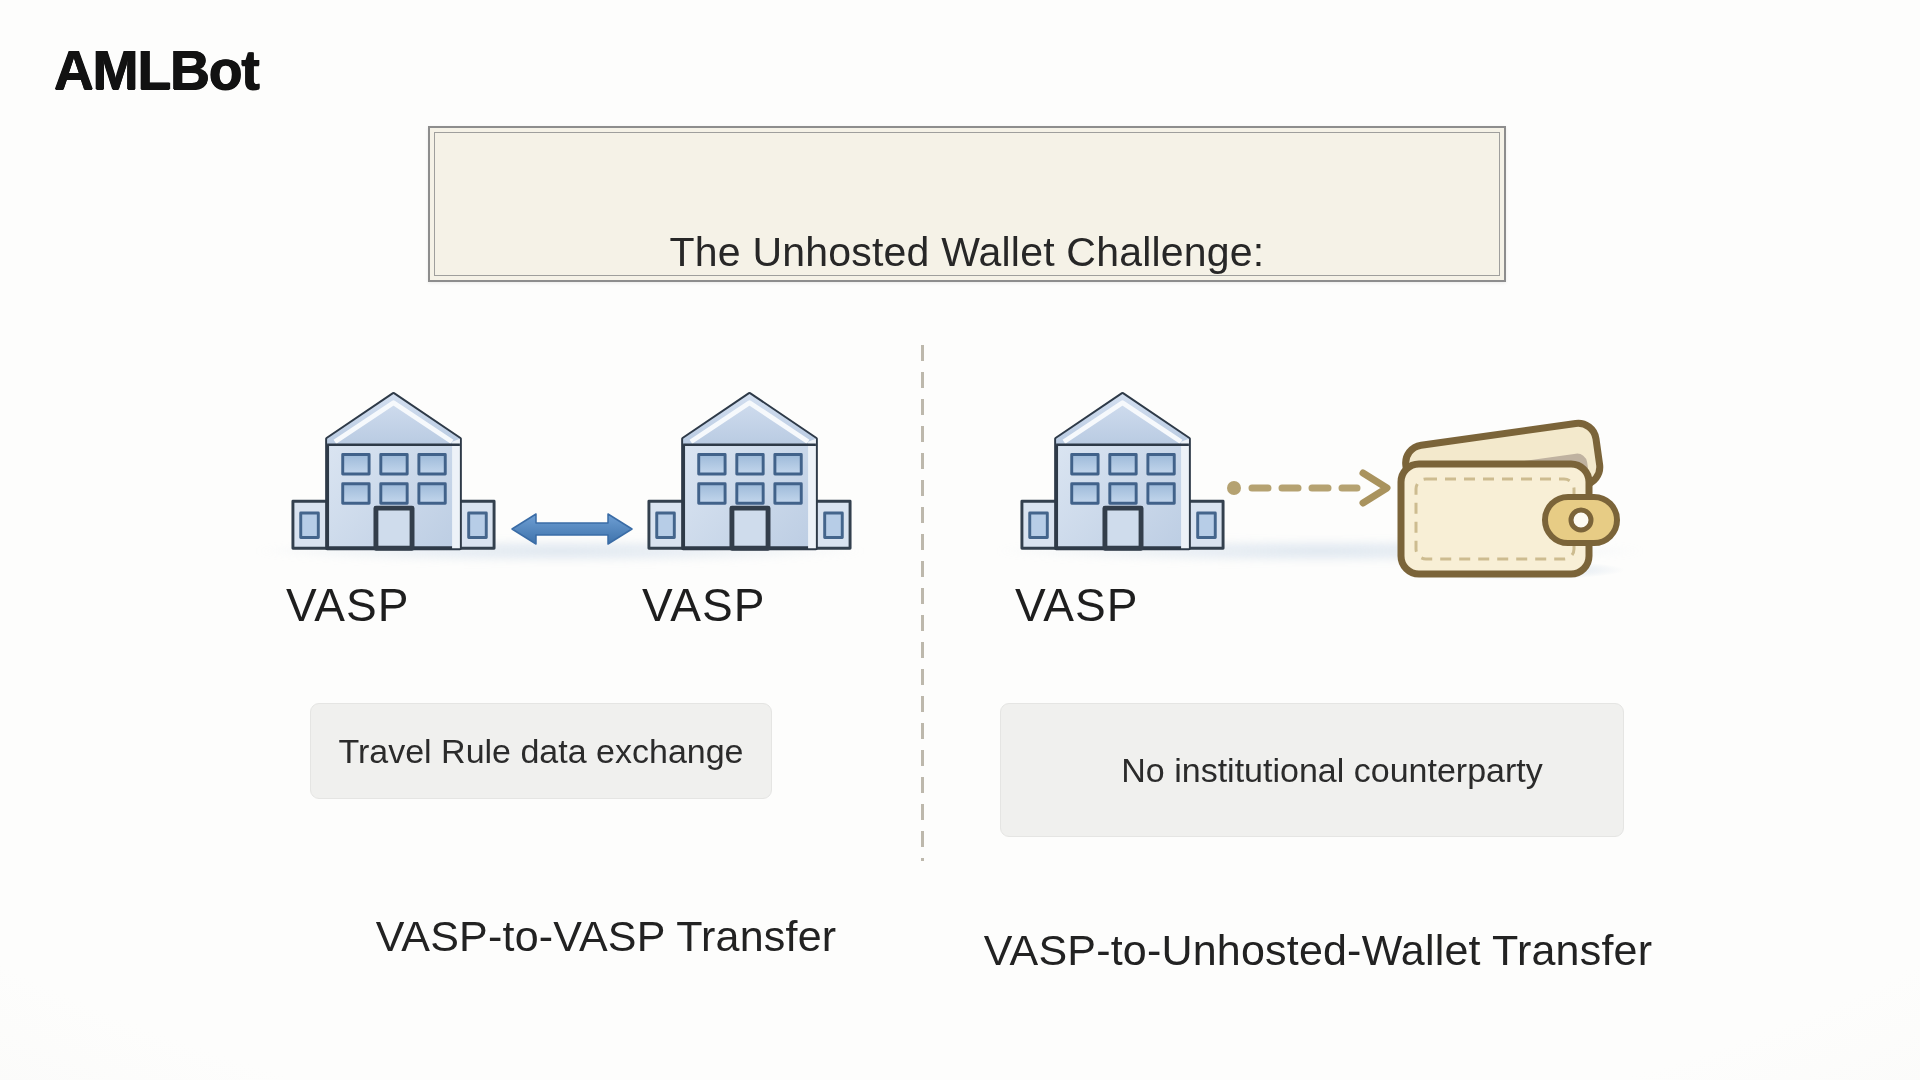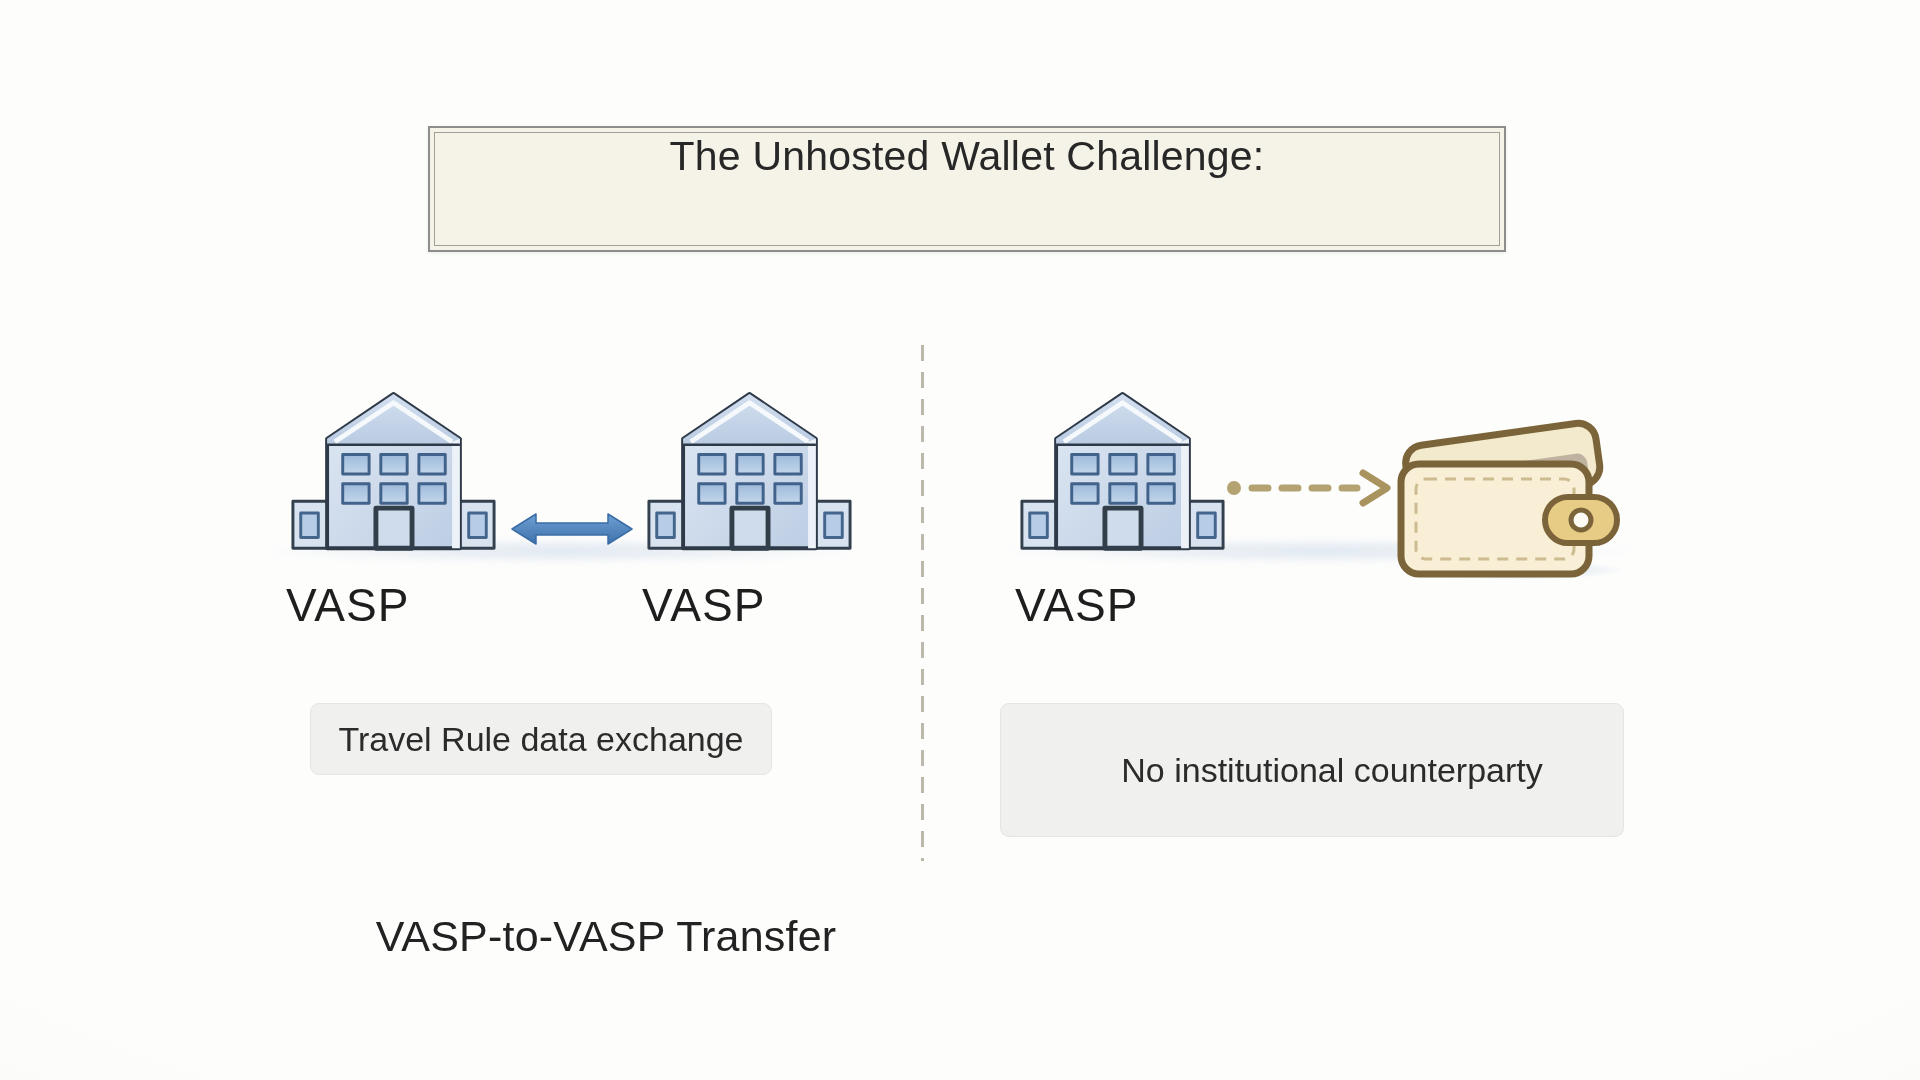--- a/index.html
+++ b/index.html
@@ -13,23 +13,23 @@
 
   
   .logo{
     left:54px;top:38px;
     font-size:55px;font-weight:900;color:#121212;letter-spacing:-1px;
     text-shadow:0.6px 0 #121212,-0.6px 0 #121212,0 0.6px #121212;
   }
 
   
   .banner{
-    left:428px;top:126px;width:1078px;height:126px;
+    left:428px;top:126px;width:1078px;height:156px;
     background:#f5f2e7;border:2px solid #8d8d8d;
-    display:flex;flex-direction:column;align-items:center;justify-content:flex-start;
+    display:flex;flex-direction:column;align-items:center;justify-content:flex-end;
     box-shadow:0 1px 3px rgba(0,0,0,0.08);
   }
   .banner::after{
     content:"";position:absolute;inset:4px;border:1.5px solid #9f9f9d;pointer-events:none;
   }
   .banner .t-line{
     font-size:41px;line-height:56px;color:#272727;letter-spacing:0.2px;font-weight:500;
     white-space:nowrap;
   }
 
@@ -52,21 +52,21 @@
     background:repeating-linear-gradient(to bottom,#bdb8ac 0 16px,transparent 16px 27px);
   }
 
   
   .conn-box{
     background:#f0f0ee;border:1px solid #e5e5e3;border-radius:9px;
     display:flex;flex-direction:column;align-items:center;justify-content:center;
     color:#2b2b2b;
   }
   .conn-box .c-line{font-size:34px;line-height:53px;white-space:nowrap;font-weight:500;}
-  .conn-left{left:310px;top:703px;width:462px;height:72px;}
+  .conn-left{left:310px;top:703px;width:462px;height:96px;}
   .conn-right{left:1000px;top:703px;width:624px;height:134px;padding-left:40px;}
 
   
   .caption{
     font-size:43px;color:#222222;text-align:center;font-weight:500;letter-spacing:0.2px;white-space:nowrap;
   }
   .caption-left{left:306px;top:912px;width:600px;}
   .caption-right{left:968px;top:926px;width:700px;}
 </style>
 </head>
@@ -107,20 +107,21 @@
 
         <rect x="58" y="96" width="27" height="20" fill="url(#winGrad)" stroke="#41628a" stroke-width="3"></rect>
         <rect x="97" y="96" width="27" height="20" fill="url(#winGrad)" stroke="#41628a" stroke-width="3"></rect>
         <rect x="136" y="96" width="27" height="20" fill="url(#winGrad)" stroke="#41628a" stroke-width="3"></rect>
 
         <rect x="92" y="121" width="37" height="41" fill="#cfdcec" stroke="#333e4b" stroke-width="5"></rect>
       </g>
     </defs>
   </svg>
 
+  <div class="abs logo">AMLBot</div>
 
   <div class="abs banner">
     <div class="t-line">The Unhosted Wallet Challenge:</div>
   </div>
 
   <div class="abs divider"></div>
 
   <div class="abs ground" style="left:250px;top:538px;width:620px;"></div>
   <div class="abs ground" style="left:990px;top:538px;width:660px;"></div>
 
@@ -180,14 +181,15 @@
     <rect x="23" y="67" width="158" height="80" rx="10" fill="none" stroke="#cdbc90" stroke-width="3" stroke-dasharray="11 8"></rect>
 
     <rect x="152" y="85" width="72" height="46" rx="23" fill="#e7cc85" stroke="#7b6439" stroke-width="6"></rect>
     <circle cx="188" cy="108" r="10" fill="#fdfbf3" stroke="#7b6439" stroke-width="5"></circle>
   </svg>
 
   <div class="abs conn-box conn-right">
     <div class="c-line">No institutional counterparty</div>
   </div>
 
+  <div class="abs caption caption-right">VASP-to-Unhosted-Wallet Transfer</div>
 
 </div>
 
 </body></html>

